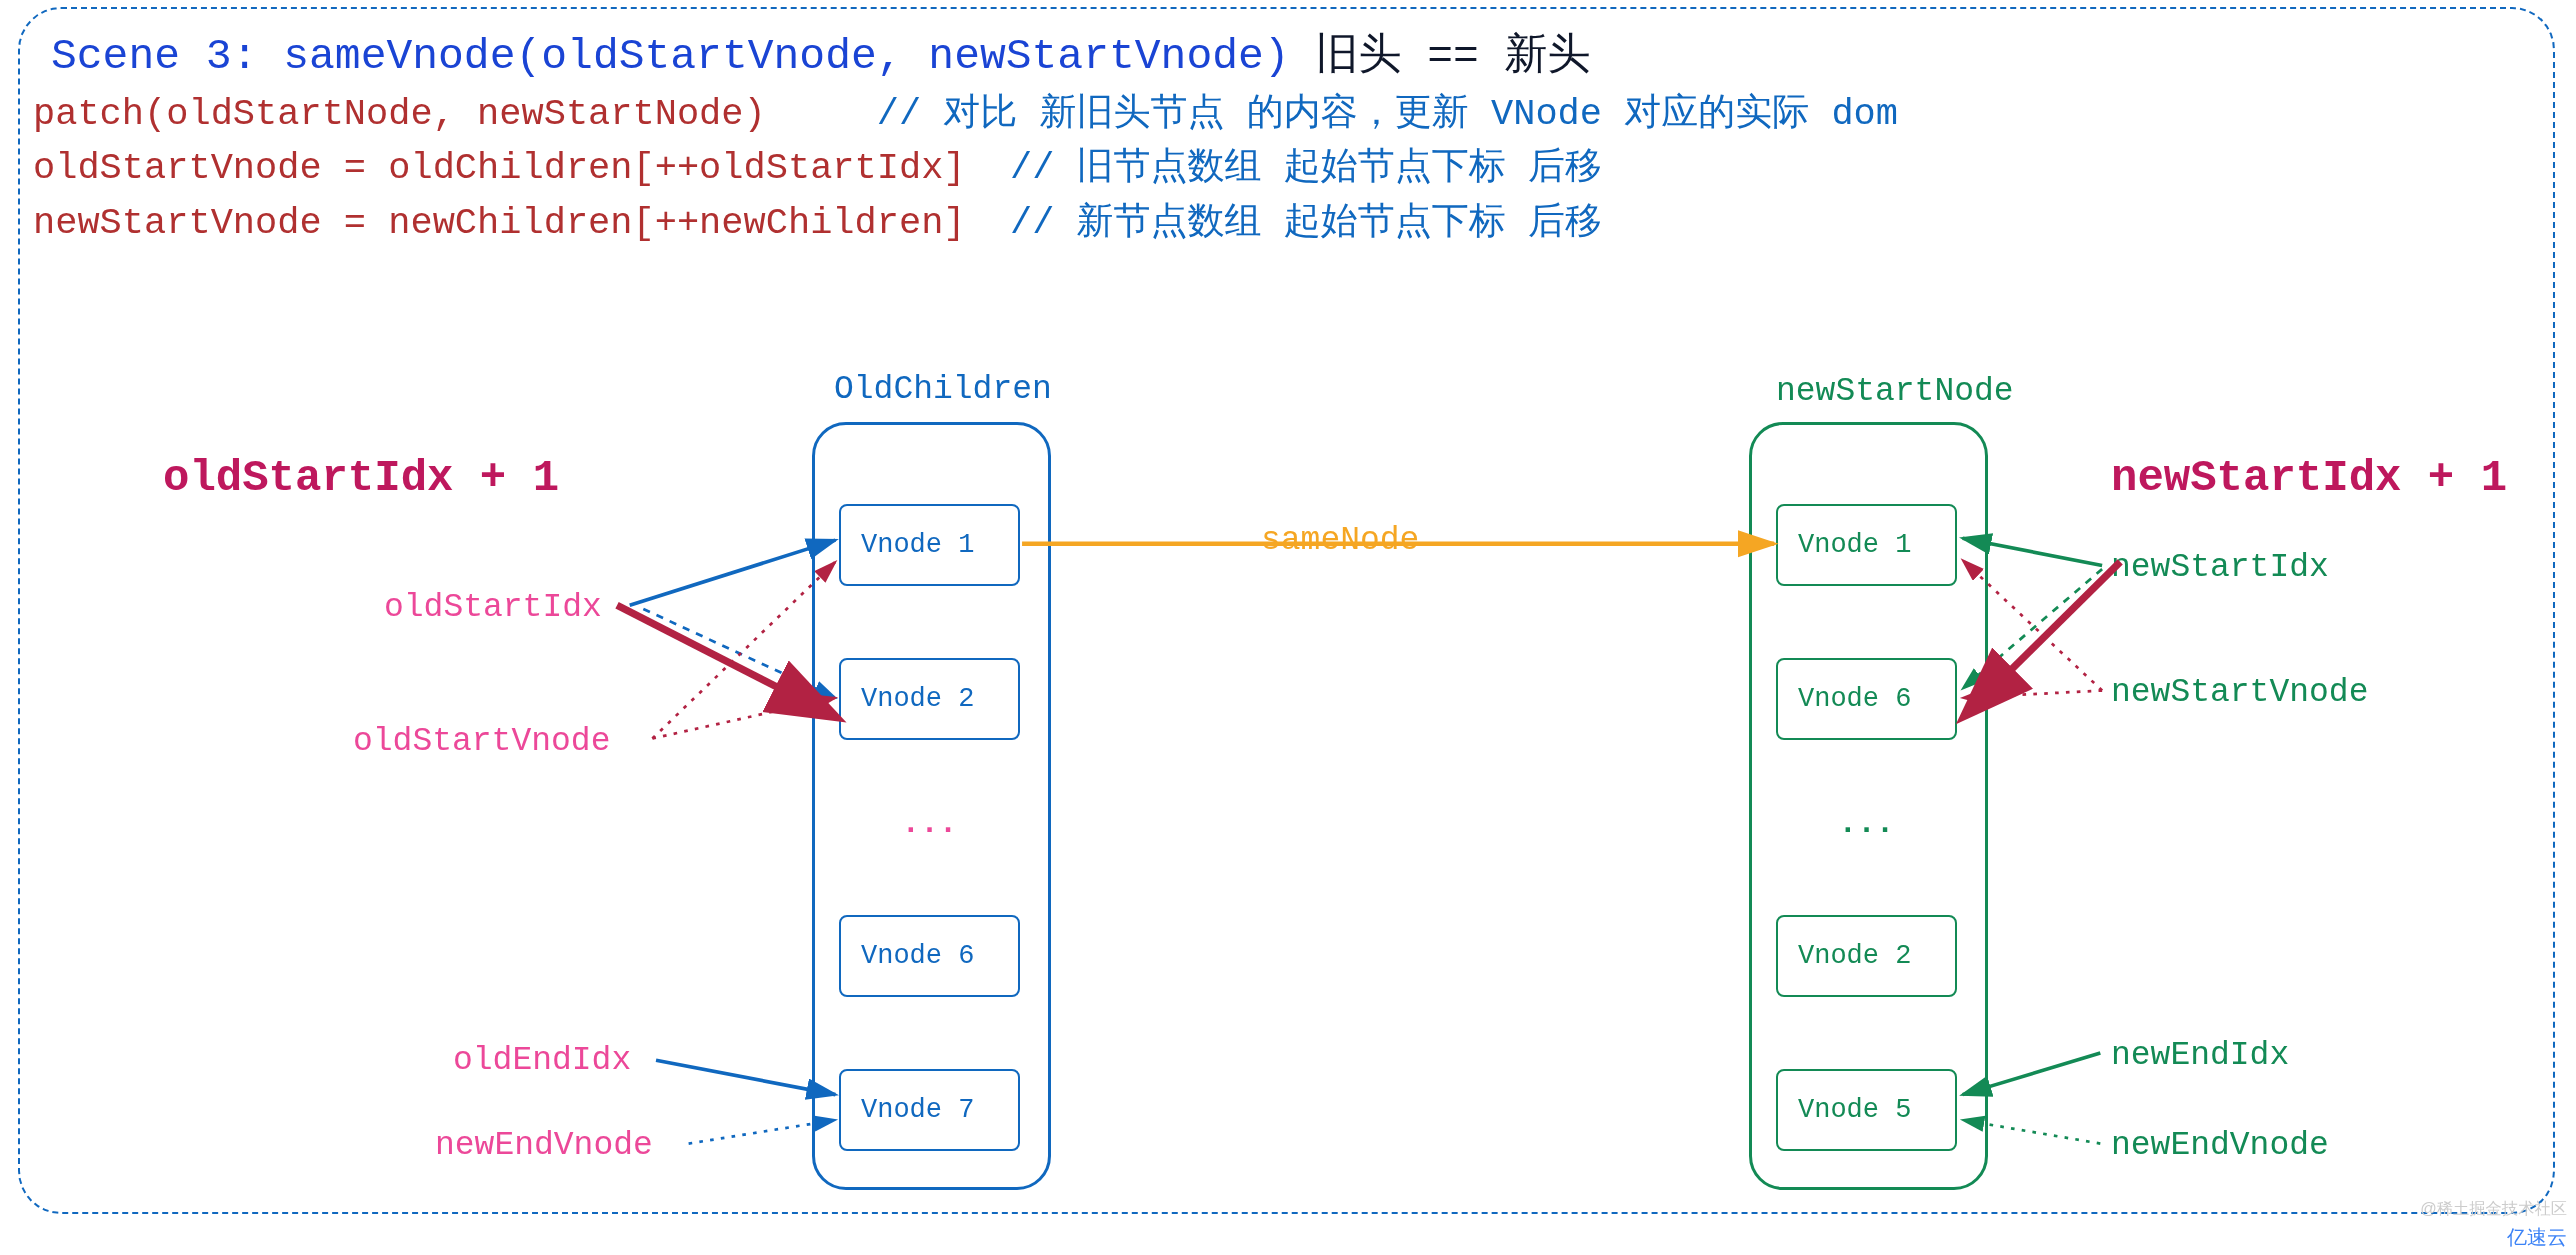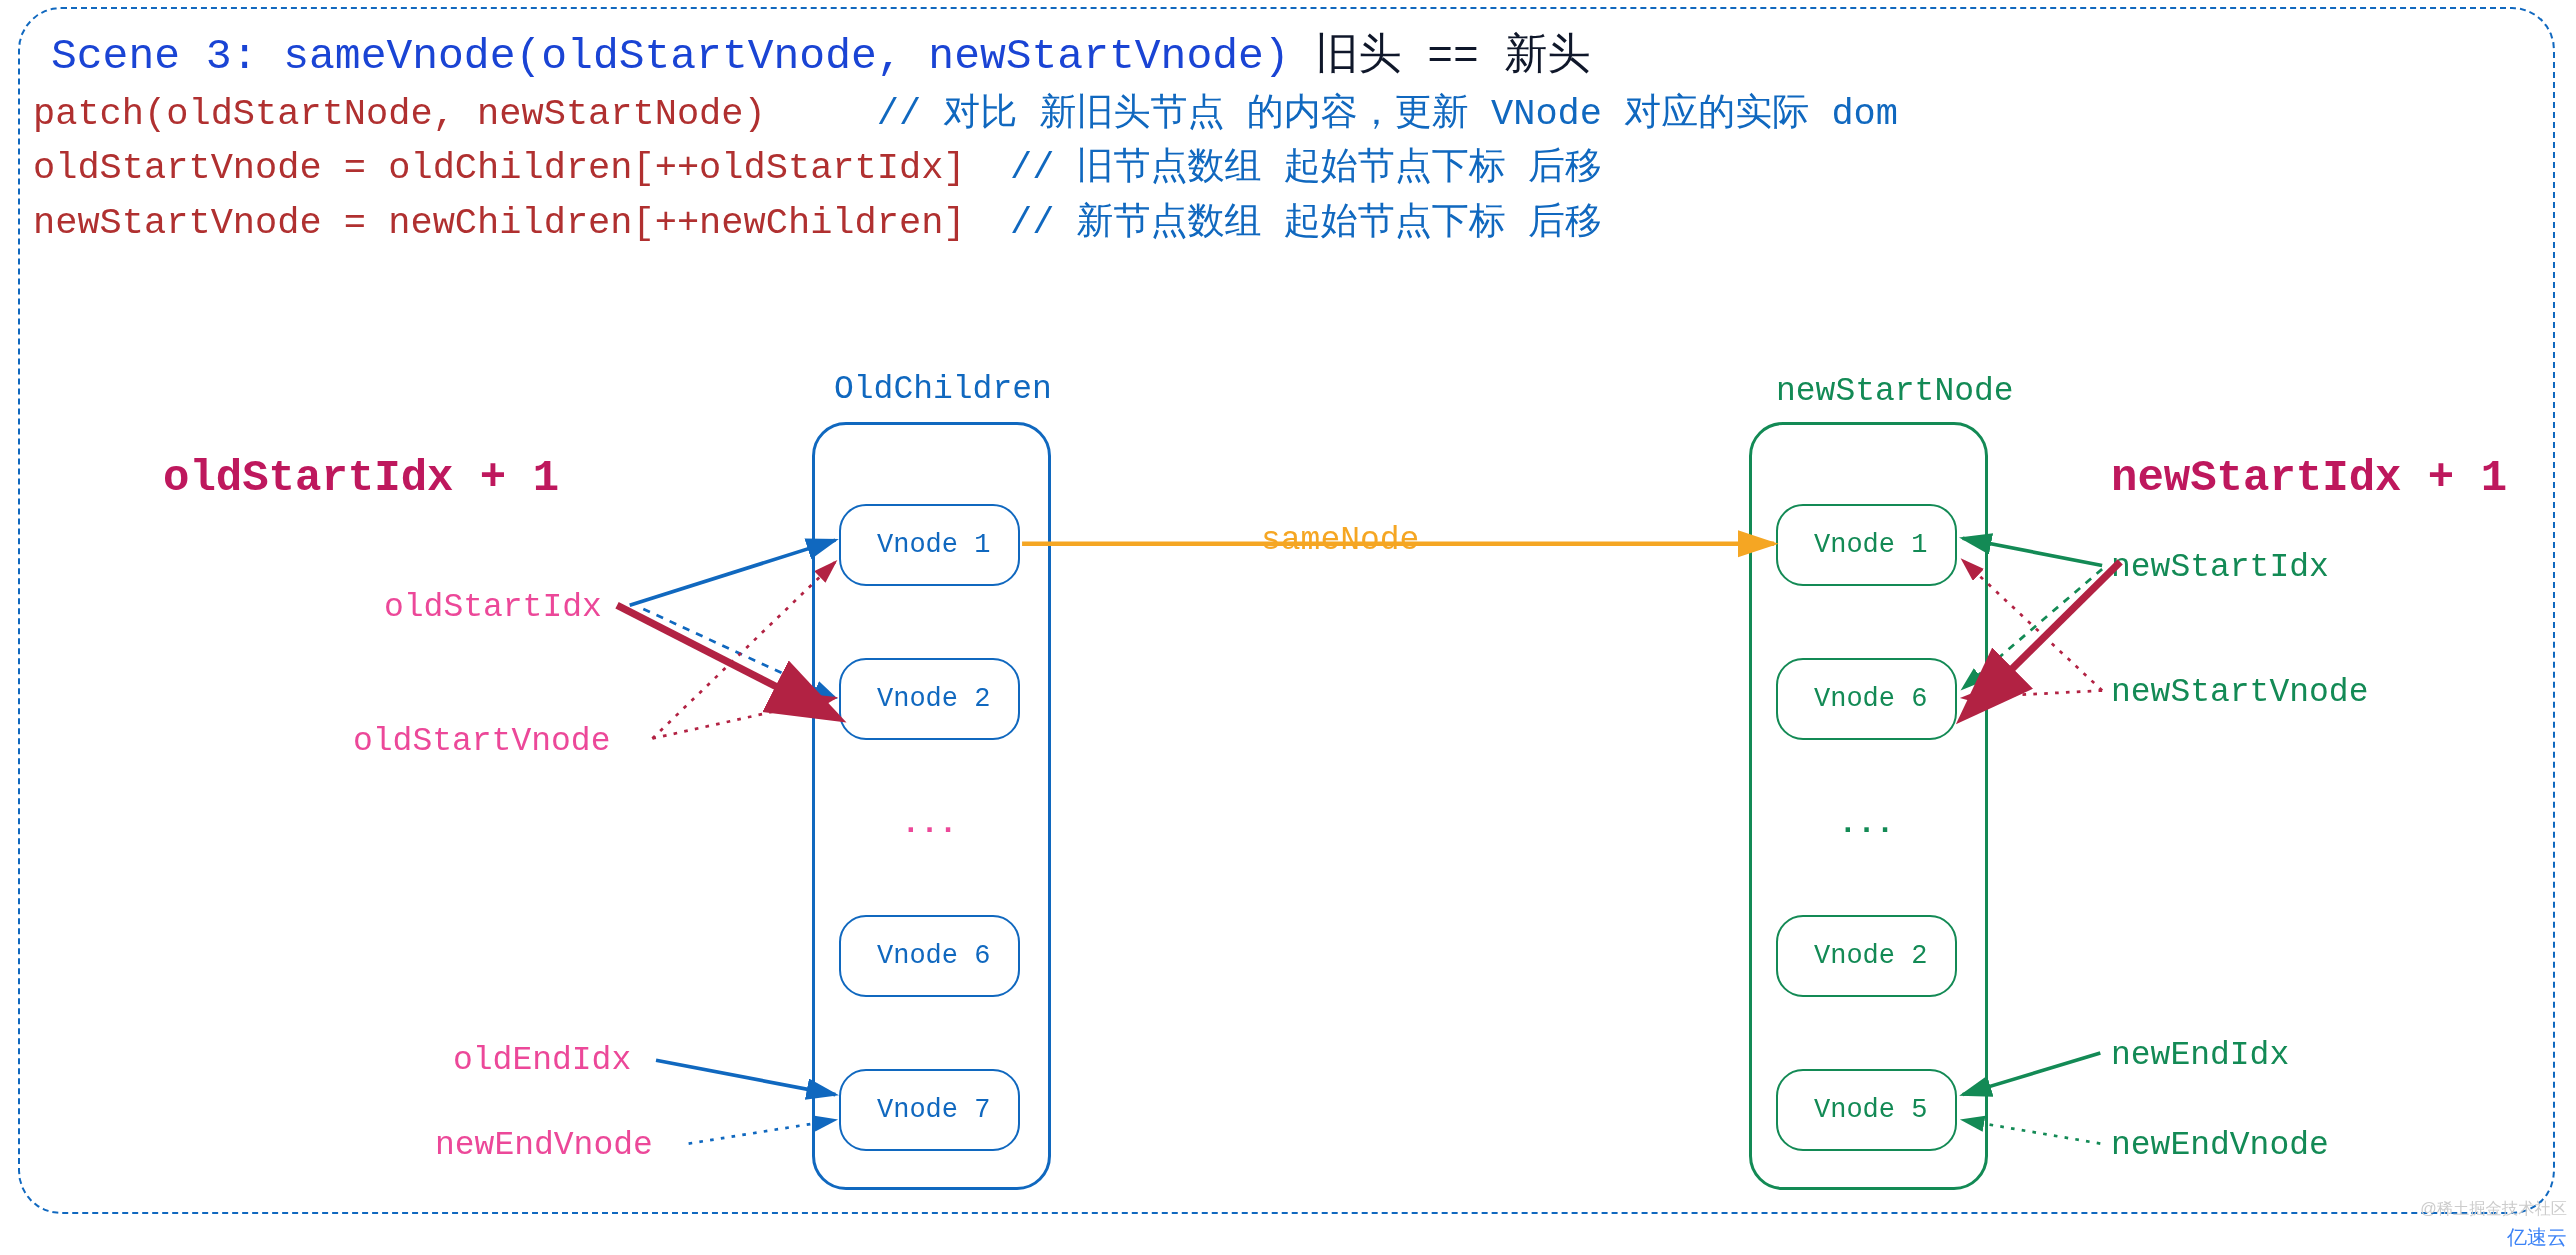--- a/index.html
+++ b/index.html
@@ -10,21 +10,21 @@
   .title{left:51px;top:25px;font-size:43px;color:#1a44d4;font-weight:500}
   .title .cn{color:#0f172a}
   .code{left:33px;top:87px;font-size:37px;color:#b03030;font-weight:500;line-height:1.47}
   .code .cmt{color:#1068bf}
   .container{position:absolute;border:3.6px solid;border-radius:34px}
   .old-c{left:812px;top:422px;width:239px;height:768px;border-color:#1068bf}
   .new-c{left:1749px;top:422px;width:239px;height:768px;border-color:#138a55}
   .clabel{position:absolute;font-size:33px;font-weight:500}
   .old-lbl{left:834px;top:371px;color:#1068bf}
   .new-lbl{left:1776px;top:373px;color:#138a55}
-  .node{position:absolute;width:181px;height:82px;border:2.7px solid;border-radius:27px;display:flex;align-items:center;padding-left:36px;font-size:27px;font-weight:500}
+  .node{position:absolute;width:181px;height:82px;border:2.7px solid;border-radius:8px;display:flex;align-items:center;padding-left:20px;font-size:27px;font-weight:500}
   .old-n{border-color:#1068bf;color:#1068bf}
   .new-n{border-color:#138a55;color:#138a55}
   .ellipsis{position:absolute;width:181px;text-align:center;font-size:31px;font-weight:600}
   .lbl{position:absolute;font-size:33px;font-weight:500}
   .blue{color:#ec4899}
   .green{color:#138a55}
   .orange{color:#f5a623}
   .idxplus{position:absolute;font-size:44px;font-weight:700;color:#be185d}
   svg.overlay{position:absolute;left:0;top:0;width:2576px;height:1256px;pointer-events:none}
   .watermark{position:absolute;right:9px;bottom:5.4px;font-size:20px;color:#3b82f6;font-family:sans-serif}

